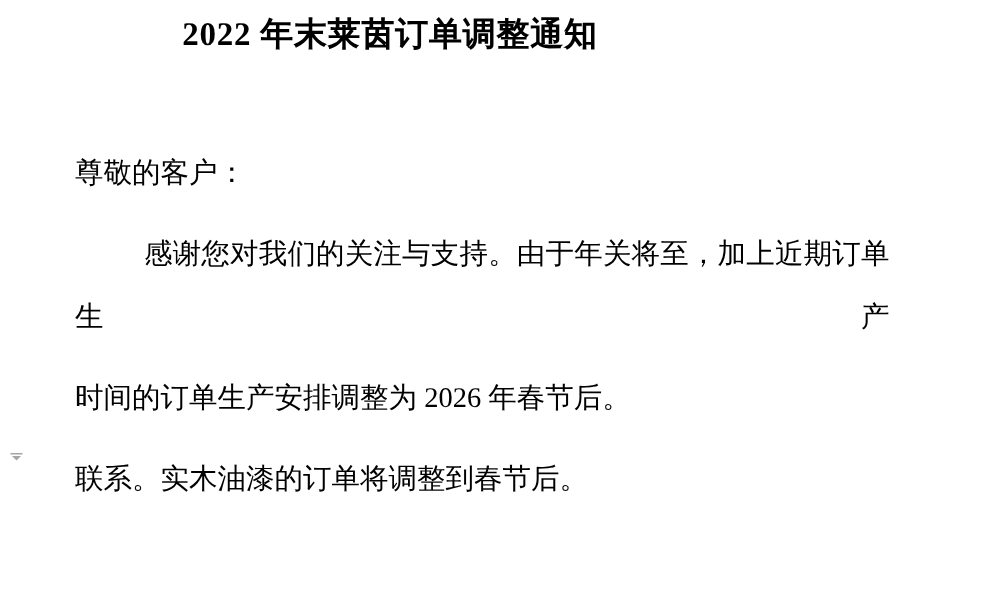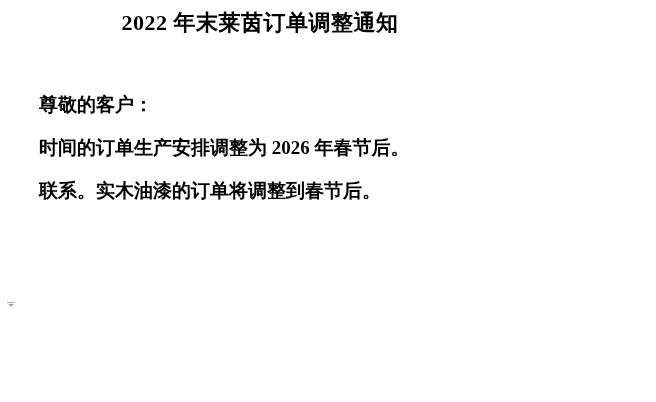--- a/index.html
+++ b/index.html
@@ -25,24 +25,23 @@
     letter-spacing: 0.5px;
   }
   .doc-body {
     position: absolute;
     left: 38px;
     top: 83px;
     width: 567px;
     font-size: 19px;
   }
   .line {
-    margin: 1px;
+    margin: 12px;
     line-height: 42px;
     white-space: nowrap;
-    font-weight: bold;
   }
   .line.indent { text-indent: 46px; }
   .line.fill {
     white-space: normal;
     text-align: justify;
     text-align-last: justify;
   }
   .underlined {
     text-decoration: underline;
     text-decoration-thickness: 1px;
@@ -73,20 +72,21 @@
 </style>
 </head>
 <body>
 
 <h1 class="doc-title">2022 年末莱茵订单调整通知</h1>
 
 <div class="doc-body">
 
   <p class="line">尊敬的客户：</p>
 
+  <p class="line indent fill">感谢您对我们的关注与支持。由于年关将至，加上近期订单生产</p>
 
 
   <p class="line">时间的订单生产安排调整为 2026 年春节后。</p>
 
 
   <p class="line">联系。实木油漆的订单将调整到春节后。</p>
 
 </div>
 
 <span class="collapse-marker">

